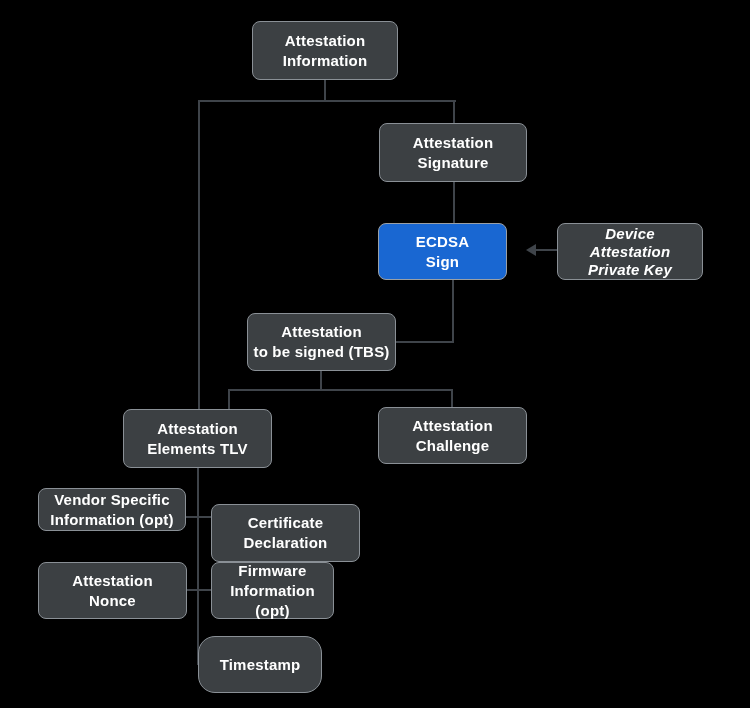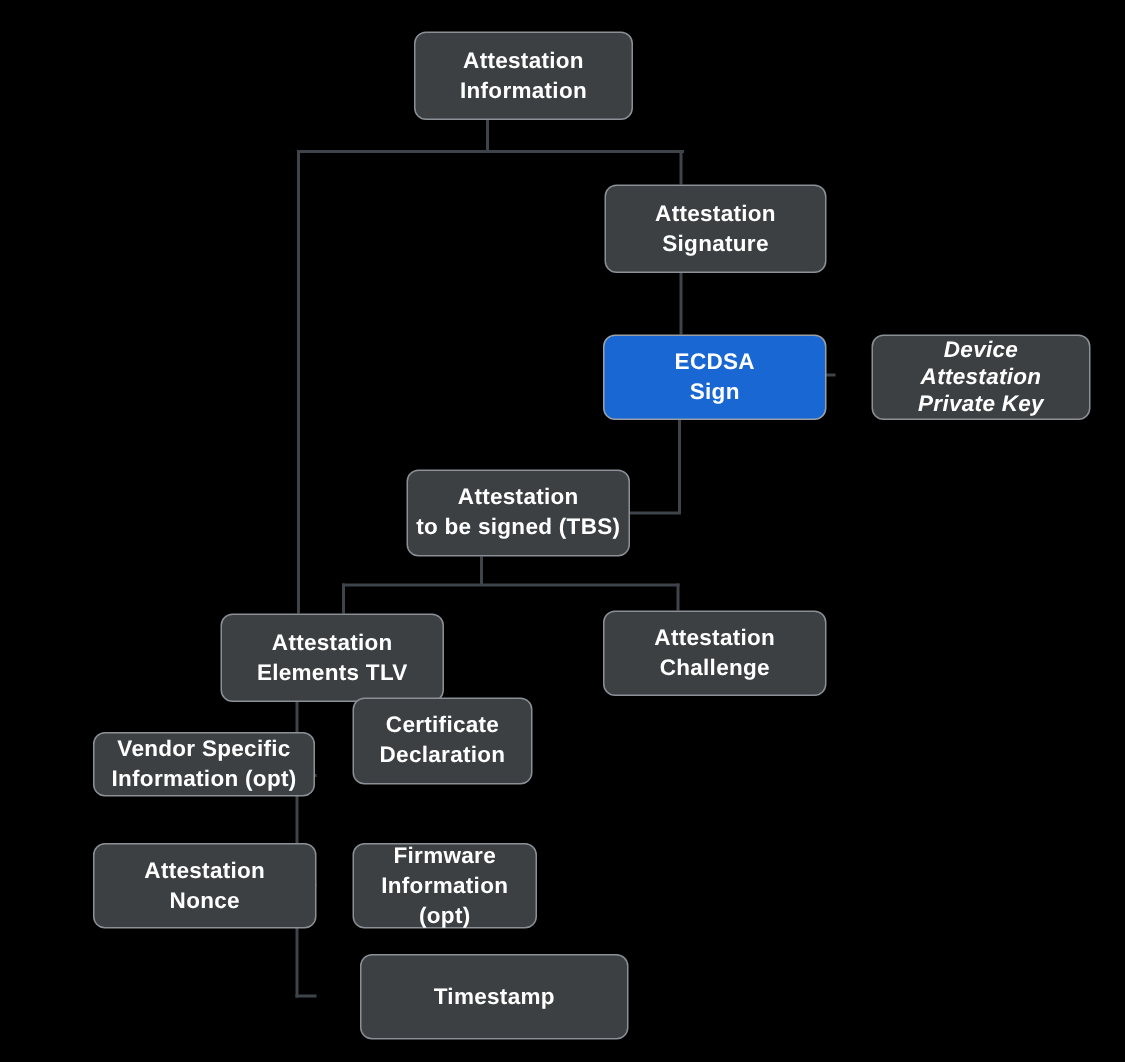--- a/index.html
+++ b/index.html
@@ -30,40 +30,39 @@
     font-size: 15px;
     line-height: 20px;
     font-weight: 600;
     letter-spacing: 0.2px;
     display: flex;
     align-items: center;
     justify-content: center;
     text-align: center;
     white-space: pre-line;
     z-index: 2;
-    margin-left: 24px;
   }
   .node--primary {
     background: var(--accent);
     border-color: var(--accent-border);
   }
   .node--tri { line-height: 18px; font-style: italic; }
   
   .n-info        { left: 252px; top:  21px; width: 146px; height: 59px; }
   .n-signature   { left: 379px; top: 123px; width: 148px; height: 59px; }
-  .n-ecdsa       { left: 378px; top: 223px; width: 149px; height: 57px; }
+  .n-ecdsa       { left: 378px; top: 223px; width: 129px; height: 57px; }
   .n-device      { left: 557px; top: 223px; width: 146px; height: 57px; }
   .n-tbs         { left: 247px; top: 313px; width: 149px; height: 58px; }
   .n-elements    { left: 123px; top: 409px; width: 149px; height: 59px; }
   .n-challenge   { left: 378px; top: 407px; width: 149px; height: 57px; }
   .n-vendor      { left:  38px; top: 488px; width: 148px; height: 43px; }
-  .n-certificate { left: 211px; top: 465px; width: 120px; height: 58px; }
+  .n-certificate { left: 211px; top: 504px; width: 149px; height: 58px; }
   .n-nonce       { left:  38px; top: 562px; width: 149px; height: 57px; }
   .n-firmware    { left: 211px; top: 562px; width: 123px; height: 57px; }
-  .n-timestamp   { left: 216px; top: 636px; width: 179px; height: 57px; }
+  .n-timestamp   { left: 198px; top: 636px; width: 124px; height: 57px; border-radius: 17px; }
   .edge {
     position: absolute;
     background: var(--connector);
     z-index: 1;
   }
   .arrowhead {
     position: absolute;
     width: 0; height: 0;
     border-top: 6px solid transparent;
     border-bottom: 6px solid transparent;

